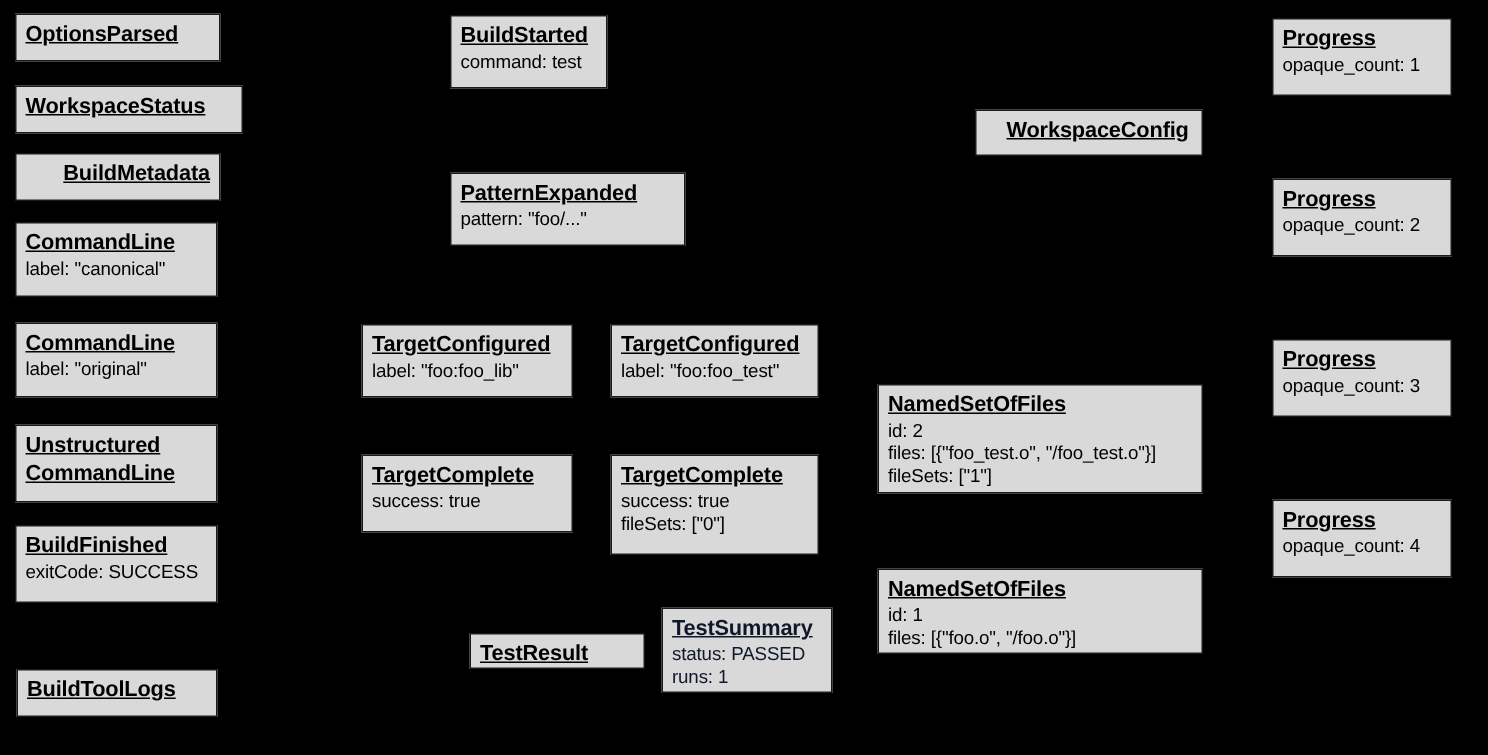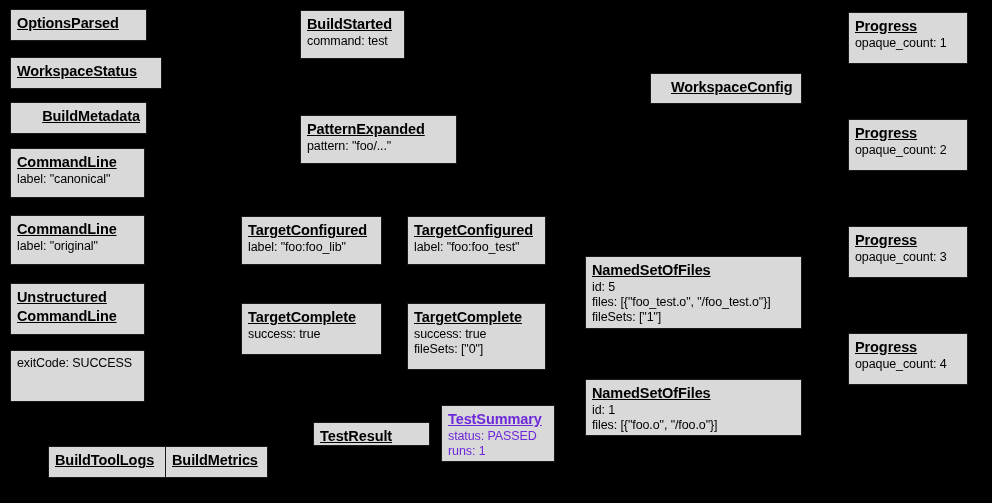--- a/index.html
+++ b/index.html
@@ -74,29 +74,27 @@
       <div><span class="node-title">CommandLine</span></div>
       <div class="node-fields">
         <div class="node-field">label: "original"</div>
       </div>
     </div>
     <div class="node title-only" style="left: 10px; top: 283px; width: 135px; height: 52px; background: rgb(217, 217, 217); border-color: rgb(26, 26, 26); color: rgb(0, 0, 0);">
       <div><span class="node-title">Unstructured
 CommandLine</span></div>
     </div>
     <div class="node" style="left: 10px; top: 350px; width: 135px; height: 52px; background: rgb(217, 217, 217); border-color: rgb(26, 26, 26); color: rgb(0, 0, 0);">
+      <div><span class="node-title">BuildFinished</span></div>
       <div class="node-fields">
         <div class="node-field">exitCode: SUCCESS</div>
       </div>
     </div>
-    <div class="node title-only" style="left: 11px; top: 446px; width: 134px; height: 32px; background: rgb(217, 217, 217); border-color: rgb(26, 26, 26); color: rgb(0, 0, 0); margin-left: 37px;">
+    <div class="node title-only" style="left: 11px; top: 446px; width: 134px; height: 32px; background: rgb(217, 217, 217); border-color: rgb(26, 26, 26); color: rgb(0, 0, 0);">
       <div><span class="node-title">BuildToolLogs</span></div>
-    </div>
-    <div class="node title-only" style="left: 165px; top: 446px; width: 103px; height: 32px; background: rgb(217, 217, 217); border-color: rgb(26, 26, 26); color: rgb(0, 0, 0);">
-      <div><span class="node-title">BuildMetrics</span></div>
     </div>
     <div class="node" style="left: 300px; top: 10px; width: 105px; height: 49px; background: rgb(217, 217, 217); border-color: rgb(26, 26, 26); color: rgb(0, 0, 0);">
       <div><span class="node-title">BuildStarted</span></div>
       <div class="node-fields">
         <div class="node-field">command: test</div>
       </div>
     </div>
     <div class="node" style="left: 300px; top: 115px; width: 157px; height: 49px; background: rgb(217, 217, 217); border-color: rgb(26, 26, 26); color: rgb(0, 0, 0);">
       <div><span class="node-title">PatternExpanded</span></div>
       <div class="node-fields">
@@ -127,34 +125,34 @@
         <div class="node-field">success: true</div>
         <div class="node-field">fileSets: ["0"]</div>
       </div>
     </div>
     <div class="node" style="left: 313px; top: 422px; width: 117px; height: 24px; background: rgb(217, 217, 217); border-color: rgb(26, 26, 26); color: rgb(0, 0, 0);">
       <div><span class="node-title">TestResult</span></div>
       <div class="node-fields">
         <div class="node-field">status: PASSED</div>
       </div>
     </div>
-    <div class="node" style="left: 441px; top: 405px; width: 114px; height: 57px; background: rgb(217, 217, 217); border-color: rgb(26, 26, 26); color: #6d28d9;">
+    <div class="node" style="left: 441px; top: 405px; width: 114px; height: 57px; background: rgb(217, 217, 217); border-color: rgb(26, 26, 26); color: #0f172a;">
       <div><span class="node-title">TestSummary</span></div>
       <div class="node-fields">
         <div class="node-field">status: PASSED</div>
         <div class="node-field">runs: 1</div>
       </div>
     </div>
     <div class="node title-only" style="left: 650px; top: 73px; width: 152px; height: 31px; background: rgb(217, 217, 217); border-color: rgb(26, 26, 26); color: rgb(0, 0, 0); padding-left: 20px;">
       <div><span class="node-title">WorkspaceConfig</span></div>
     </div>
     <div class="node" style="left: 585px; top: 256px; width: 217px; height: 73px; background: rgb(217, 217, 217); border-color: rgb(26, 26, 26); color: rgb(0, 0, 0);">
       <div><span class="node-title">NamedSetOfFiles</span></div>
       <div class="node-fields">
-        <div class="node-field">id: 5</div>
+        <div class="node-field">id: 2</div>
         <div class="node-field">files: [{"foo_test.o", "/foo_test.o"}]</div>
         <div class="node-field">fileSets: ["1"]</div>
       </div>
     </div>
     <div class="node" style="left: 585px; top: 379px; width: 217px; height: 57px; background: rgb(217, 217, 217); border-color: rgb(26, 26, 26); color: rgb(0, 0, 0);">
       <div><span class="node-title">NamedSetOfFiles</span></div>
       <div class="node-fields">
         <div class="node-field">id: 1</div>
         <div class="node-field">files: [{"foo.o", "/foo.o"}]</div>
       </div>

